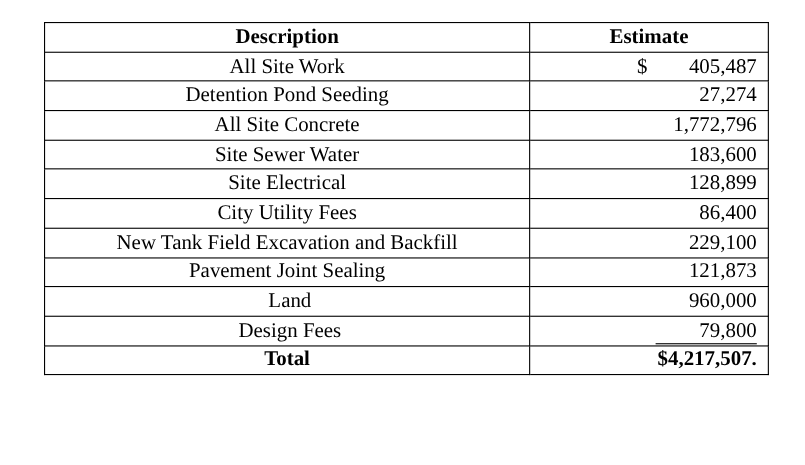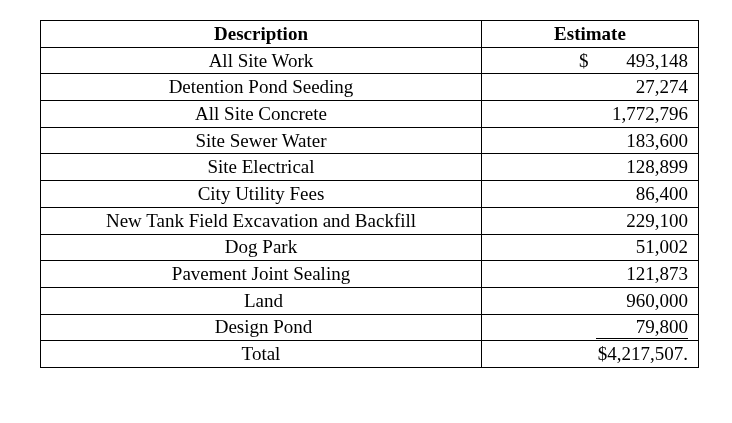--- a/index.html
+++ b/index.html
@@ -10,40 +10,40 @@
   table.est td, table.est th { border: 1.5px solid #000; padding: 0 10px; height: 25.7px;
                                font-size: 19px; line-height: 24px; white-space: nowrap; }
   col.c1 { width: 441px; }
   col.c2 { width: 217px; }
   th { font-weight: bold; text-align: center; }
   td.desc { text-align: center; }
   td.desc.indent { padding-left: 15px; border-radius: 12px; }
   td.amt { text-align: right; }
   .dollar { float: left; margin-left: 87px; }
   .underline-amt { display: inline-block; border-bottom: 1.5px solid #000; padding-left: 40px; line-height: 22px; }
-  tr.total td { font-weight: normal; }
+  tr.total td { font-weight: bold; }
 </style>
 </head>
 <body>
 
 <table class="est">
   <colgroup>
       <col class="c1">
       <col class="c2">
     </colgroup>
   <thead>
     <tr>
       <th>Description</th>
       <th>Estimate</th>
     </tr>
   </thead>
   <tbody>
     <tr>
       <td class="desc">All Site Work</td>
-      <td class="amt"><span class="dollar">$</span><span>493,148</span></td>
+      <td class="amt"><span class="dollar">$</span><span>405,487</span></td>
     </tr>
     <tr>
       <td class="desc">Detention Pond Seeding</td>
       <td class="amt">27,274</td>
     </tr>
     <tr>
       <td class="desc">All Site Concrete</td>
       <td class="amt">1,772,796</td>
     </tr>
     <tr>
@@ -56,33 +56,29 @@
     </tr>
     <tr>
       <td class="desc">City Utility Fees</td>
       <td class="amt">86,400</td>
     </tr>
     <tr>
       <td class="desc">New Tank Field Excavation and Backfill</td>
       <td class="amt">229,100</td>
     </tr>
     <tr>
-      <td class="desc">Dog Park</td>
-      <td class="amt">51,002</td>
-    </tr>
-    <tr>
       <td class="desc">Pavement Joint Sealing</td>
       <td class="amt">121,873</td>
     </tr>
     <tr>
       <td class="desc indent">Land</td>
       <td class="amt">960,000</td>
     </tr>
     <tr>
-      <td class="desc indent">Design Pond</td>
+      <td class="desc indent">Design Fees</td>
       <td class="amt"><span class="underline-amt">79,800</span></td>
     </tr>
     <tr class="total">
       <td class="desc">Total</td>
       <td class="amt">$4,217,507.</td>
     </tr>
   </tbody>
 </table>
 
 </body></html>

